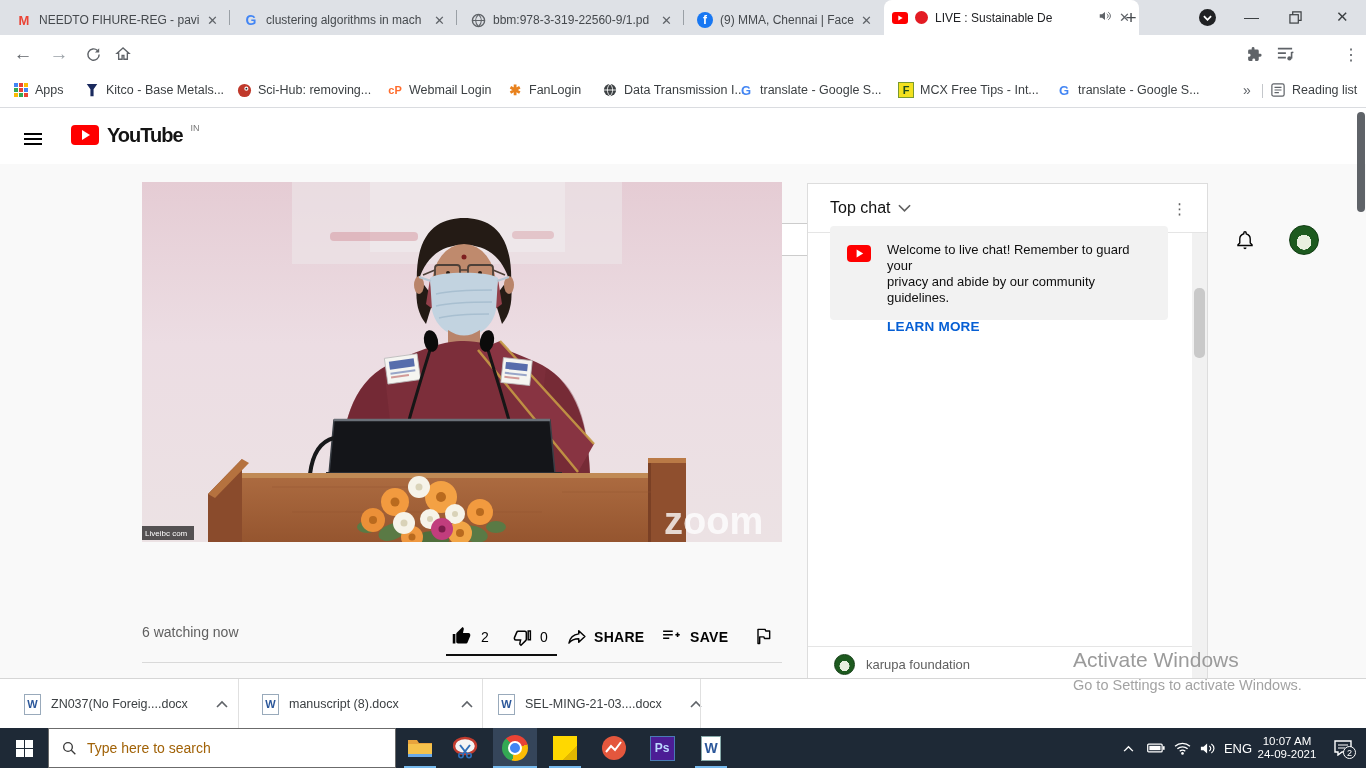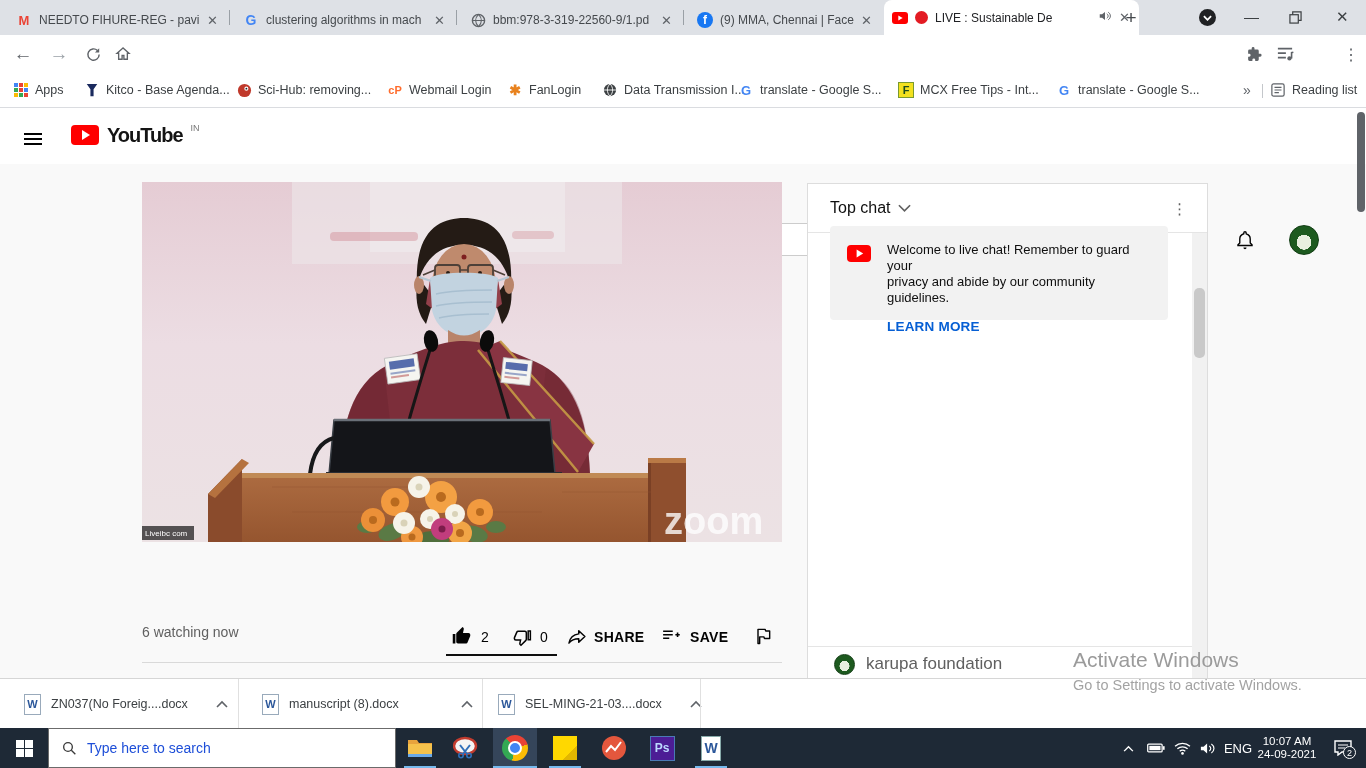--- a/index.html
+++ b/index.html
@@ -58,40 +58,40 @@
   #chat{left:807px;top:183px;width:401px;height:497px;background:#fff;border:1px solid #ddd;}
   #chathead{position:absolute;left:0;top:0;width:100%;height:49px;border-bottom:1px solid #e5e5e5;display:flex;align-items:center;padding:0 22px;gap:8px;font-size:16px;color:#0f0f0f;}
   #chatdots{position:absolute;right:20px;top:16px;color:#606060;font-size:15px;letter-spacing:0;}
   #welcome{position:absolute;left:22px;top:42px;width:338px;height:94px;background:#f2f2f2;border-radius:4px;padding:16px 14px 0 16px;}
   #welcome .yticon{position:absolute;left:17px;top:19px;}
   #welcome .wtxt{margin-left:41px;font-size:13px;line-height:16px;color:#0f0f0f;}
   #welcome .lm{margin-left:41px;margin-top:13px;font-size:13.5px;font-weight:bold;color:#065fd4;letter-spacing:.2px;}
   #chattrack{position:absolute;right:0;top:49px;width:15px;height:446px;background:#f1f1f1;}
   #chatthumb{position:absolute;right:2px;top:55px;width:11px;height:70px;background:#c9c9c9;border-radius:5px;}
   #chatfoot{position:absolute;left:0;top:462px;width:384px;height:35px;border-top:1px solid #e5e5e5;display:flex;align-items:center;padding:0 10px 0 26px;gap:11px;}
-  #chatfoot .uname{font-size:17px;color:#606060;}
+  #chatfoot .uname{font-size:13px;color:#606060;}
   .greenava{border-radius:50%;background:radial-gradient(circle at 50% 58%, #e8efdf 0 34%, #1d5a1f 35% 100%);border:1px solid #123d14;}
 
   
   #pagescroll{left:1357px;top:112px;width:8px;height:100px;background:#5f6368;border-radius:4px;}
   #activewm{left:1073px;top:648px;color:#9b9b9b;pointer-events:none;z-index:60;}
   #activewm .l1{font-size:21px;}
   #activewm .l2{font-size:14.5px;margin-top:5px;color:#a3a3a3;}
 
   
   #dlbar{left:0;top:678px;width:1366px;height:50px;background:#fff;border-top:1px solid #d6d6d6;z-index:50;}
   .dlitem{top:0;height:50px;display:flex;align-items:center;gap:10px;font-size:12.5px;color:#3c4043;}
   .dlsep{top:0;width:1px;height:50px;background:#e0e0e0;}
   .wordic{width:17px;height:21px;background:#fff;border:1px solid #9ab;position:relative;display:flex;align-items:center;justify-content:center;font-size:11px;font-weight:bold;color:#2b579a;}
 
   
   #taskbar{left:0;top:728px;width:1366px;height:40px;background:#1e2936;z-index:70;}
   #startbtn{left:0;top:0;width:48px;height:40px;display:flex;align-items:center;justify-content:center;}
   #tsearch{left:48px;top:0;width:348px;height:40px;background:#fff;border:1px solid #6b6b6b;display:flex;align-items:center;padding:0 12px;gap:10px;}
-  #tsearch span{font-size:14px;color:#1d4ed8;}
+  #tsearch span{font-size:14px;color:#a16207;}
   .tbic{top:0;width:44px;height:40px;display:flex;align-items:center;justify-content:center;}
   .runind{top:37.5px;height:2.5px;background:#76b9ed;}
   .tray{top:0;height:40px;display:flex;align-items:center;justify-content:center;color:#fff;}
   #clock{left:1254px;width:66px;flex-direction:column;font-size:11.5px;line-height:13px;text-align:center;}
   #acbadge{position:absolute;right:-4px;bottom:-3px;width:13px;height:13px;border-radius:50%;background:#1e2936;border:1px solid #fff;color:#fff;font-size:9px;display:flex;align-items:center;justify-content:center;}
 </style>
 </head>
 <body>
 
 <div id="screen">
@@ -224,21 +224,21 @@
           </svg>
       </span>
       <span>Apps</span>
     </div>
     <div class="bm abs" style="left:84px;">
       <span class="bmi">
         <svg width="14" height="14" viewBox="0 0 16 16">
             <path d="M2 1h12l-4.2 6v8H6.2V7z" fill="#1b2a5e"></path>
           </svg>
       </span>
-      <span>Kitco - Base Agenda...</span>
+      <span>Kitco - Base Metals...</span>
     </div>
     <div class="bm abs" style="left:236px;">
       <span class="bmi">
         <svg width="15" height="15" viewBox="0 0 16 16">
             <circle cx="8" cy="8" r="7" fill="#c0392b"></circle>
             <circle cx="10" cy="6" r="2.2" fill="#fff"></circle>
             <circle cx="10" cy="6" r="1" fill="#222"></circle>
           </svg>
       </span>
       <span>Sci-Hub: removing...</span>

